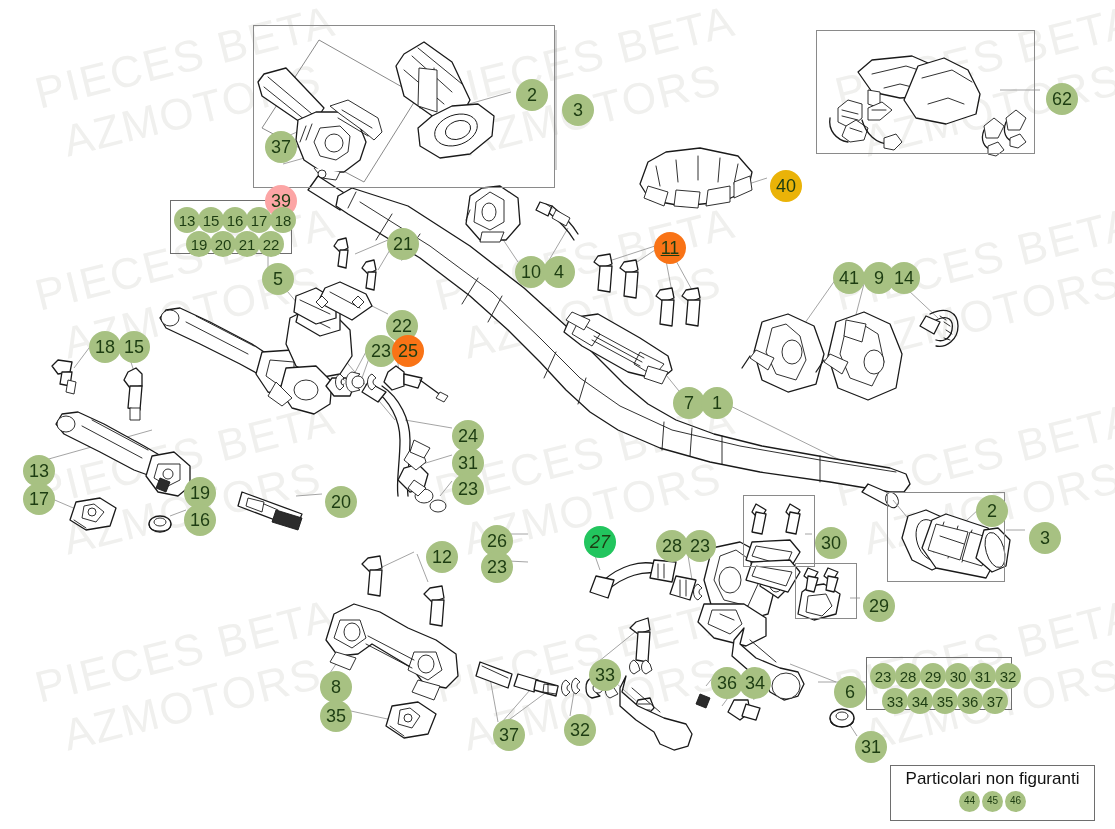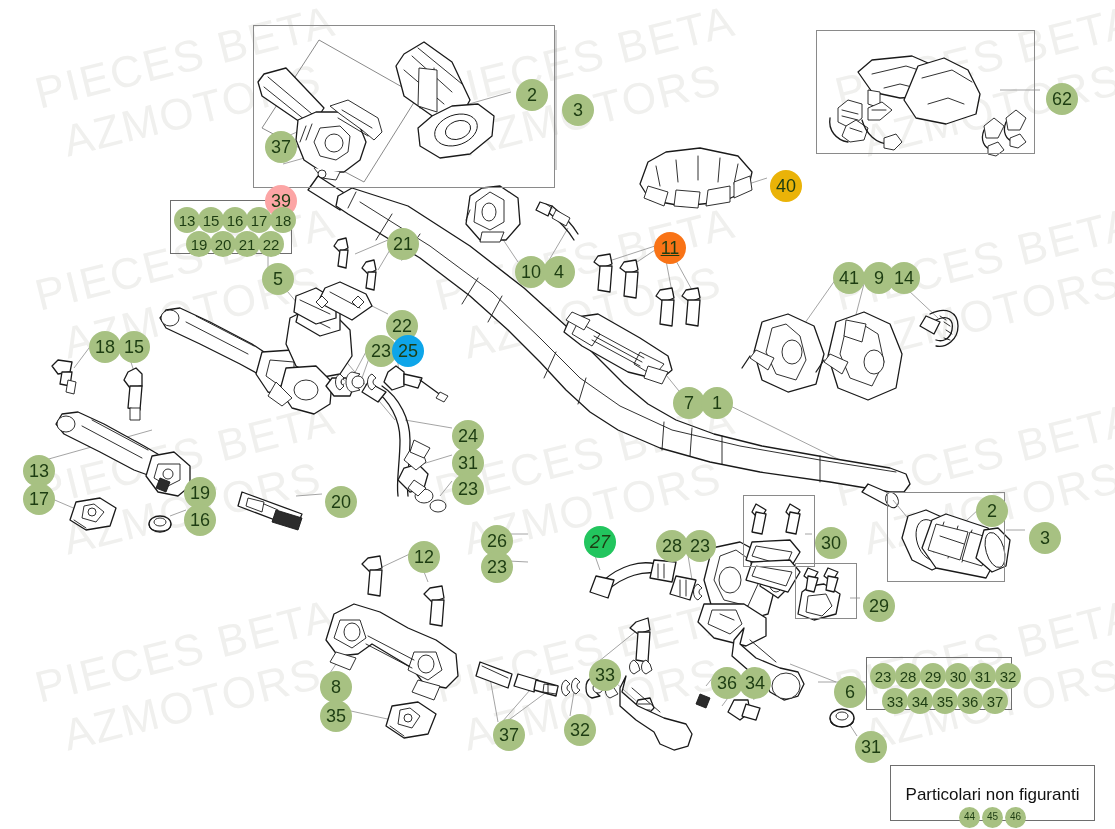--- a/index.html
+++ b/index.html
@@ -64,21 +64,21 @@
     position: absolute;
     border: 1px solid #8a8a8a;
     box-sizing: border-box;
     background: transparent;
   }
   .legend-box {
     position: absolute;
     border: 1px solid #6e6e6e;
     box-sizing: border-box;
     background: #ffffff;
-    padding: 20px 8px 6px 8px;
+    padding: 4px 8px 6px 8px;
     text-align: center;
   }
   .legend-title {
     font-family: "Liberation Sans", sans-serif;
     font-size: 17px;
     color: #111;
     white-space: nowrap;
     line-height: 1.1;
   }
   .legend-chips {
@@ -622,42 +622,42 @@
       <div class="callout sz-lg" style="left: 262px; top: 263px; background: rgb(167, 193, 130);">5</div>
       <div class="callout sz-lg" style="left: 387px; top: 228px; background: rgb(167, 193, 130);">21</div>
       <div class="callout sz-lg" style="left: 515px; top: 256px; background: rgb(167, 193, 130);">10</div>
       <div class="callout sz-lg" style="left: 543px; top: 256px; background: rgb(167, 193, 130);">4</div>
       <div class="callout sz-lg" style="left: 654px; top: 232px; background: #f97316; text-decoration: underline;">11</div>
       <div class="callout sz-lg" style="left: 833px; top: 262px; background: rgb(167, 193, 130);">41</div>
       <div class="callout sz-lg" style="left: 863px; top: 262px; background: rgb(167, 193, 130);">9</div>
       <div class="callout sz-lg" style="left: 888px; top: 262px; background: rgb(167, 193, 130);">14</div>
       <div class="callout sz-lg" style="left: 386px; top: 310px; background: rgb(167, 193, 130);">22</div>
       <div class="callout sz-lg" style="left: 365px; top: 335px; background: rgb(167, 193, 130);">23</div>
-      <div class="callout sz-lg" style="left: 392px; top: 335px; background: #0ea5e9;">25</div>
+      <div class="callout sz-lg" style="left: 392px; top: 335px; background: #f97316;">25</div>
       <div class="callout sz-lg" style="left: 89px; top: 331px; background: rgb(167, 193, 130);">18</div>
       <div class="callout sz-lg" style="left: 118px; top: 331px; background: rgb(167, 193, 130);">15</div>
       <div class="callout sz-lg" style="left: 673px; top: 387px; background: rgb(167, 193, 130);">7</div>
       <div class="callout sz-lg" style="left: 701px; top: 387px; background: rgb(167, 193, 130);">1</div>
       <div class="callout sz-lg" style="left: 452px; top: 420px; background: rgb(167, 193, 130);">24</div>
       <div class="callout sz-lg" style="left: 23px; top: 455px; background: rgb(167, 193, 130);">13</div>
       <div class="callout sz-lg" style="left: 452px; top: 447px; background: rgb(167, 193, 130);">31</div>
       <div class="callout sz-lg" style="left: 23px; top: 483px; background: rgb(167, 193, 130);">17</div>
       <div class="callout sz-lg" style="left: 184px; top: 477px; background: rgb(167, 193, 130);">19</div>
       <div class="callout sz-lg" style="left: 452px; top: 473px; background: rgb(167, 193, 130);">23</div>
       <div class="callout sz-lg" style="left: 325px; top: 486px; background: rgb(167, 193, 130);">20</div>
       <div class="callout sz-lg" style="left: 184px; top: 504px; background: rgb(167, 193, 130);">16</div>
       <div class="callout sz-lg" style="left: 976px; top: 495px; background: rgb(167, 193, 130);">2</div>
       <div class="callout sz-lg" style="left: 1029px; top: 522px; background: rgb(167, 193, 130);">3</div>
       <div class="callout sz-lg" style="left: 481px; top: 525px; background: rgb(167, 193, 130);">26</div>
       <div class="callout sz-lg" style="left: 584px; top: 526px; background: #22c55e; font-style: italic;">27</div>
       <div class="callout sz-lg" style="left: 656px; top: 530px; background: rgb(167, 193, 130);">28</div>
       <div class="callout sz-lg" style="left: 684px; top: 530px; background: rgb(167, 193, 130);">23</div>
       <div class="callout sz-lg" style="left: 815px; top: 527px; background: rgb(167, 193, 130);">30</div>
       <div class="callout sz-lg" style="left: 481px; top: 551px; background: rgb(167, 193, 130);">23</div>
-      <div class="callout sz-lg" style="left: 408px; top: 541px; background: rgb(167, 193, 130);">12</div>
+      <div class="callout sz-lg" style="left: 426px; top: 541px; background: rgb(167, 193, 130);">12</div>
       <div class="callout sz-lg" style="left: 863px; top: 590px; background: rgb(167, 193, 130);">29</div>
       <div class="callout sz-lg" style="left: 320px; top: 671px; background: rgb(167, 193, 130);">8</div>
       <div class="callout sz-lg" style="left: 589px; top: 659px; background: rgb(167, 193, 130);">33</div>
       <div class="callout sz-lg" style="left: 711px; top: 667px; background: rgb(167, 193, 130);">36</div>
       <div class="callout sz-lg" style="left: 739px; top: 667px; background: rgb(167, 193, 130);">34</div>
       <div class="callout sz-lg" style="left: 834px; top: 676px; background: rgb(167, 193, 130);">6</div>
       <div class="callout sz-md" style="left: 870px; top: 663px; background: rgb(167, 193, 130);">23</div>
       <div class="callout sz-md" style="left: 895px; top: 663px; background: rgb(167, 193, 130);">28</div>
       <div class="callout sz-md" style="left: 920px; top: 663px; background: rgb(167, 193, 130);">29</div>
       <div class="callout sz-md" style="left: 945px; top: 663px; background: rgb(167, 193, 130);">30</div>

